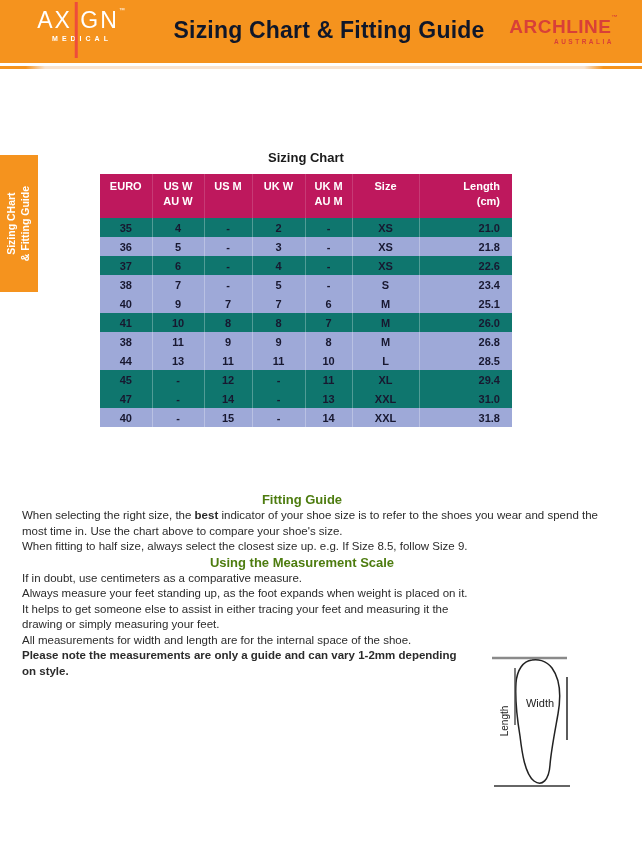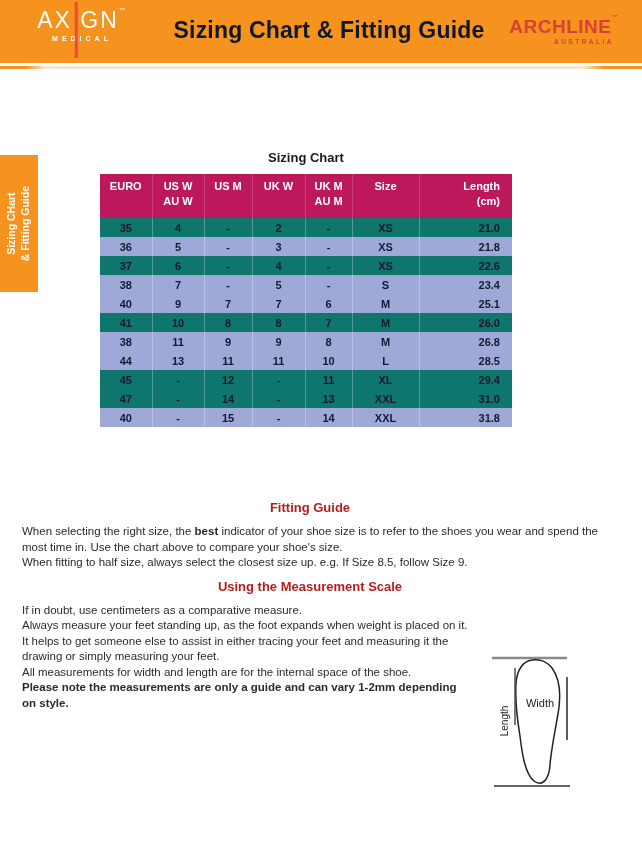--- a/index.html
+++ b/index.html
@@ -35,21 +35,21 @@
   table.sizing th .sub{display:block;font-weight:700;}
   table.sizing th + th{border-left:1px solid rgba(255,255,255,0.15);}
   table.sizing td{height:19px;font-size:11px;font-weight:700;color:#181830;text-align:center;padding:0 2px;}
   table.sizing td + td{border-left:1px solid rgba(255,255,255,0.28);}
   tr.row-a td{background:#0f766e;margin-left:38px;}
   tr.row-b td{background:#9EA9D8;}
   table.sizing th.col-last, table.sizing td.col-last{text-align:right;padding-right:12px;}
 
   
   .content{position:absolute;left:22px;top:492px;width:598px;color:#2b2b2b;font-size:11.5px;line-height:15.5px;}
-  .content h2{margin:8px;width:560px;text-align:center;font-size:13px;color:#b91c1c;font-weight:700;line-height:16px;}
+  .content h2{margin:0;width:560px;text-align:center;font-size:13px;color:#4d7c0f;font-weight:700;line-height:16px;}
   .content p{margin:0;}
   .p1{margin-top:14px;}
   .p2{margin-top:12px;}
   .h2-ums{margin-top:8px;}
   .p4{margin-top:10px;}
   .p5{margin-top:11px;width:452px;}
   .p6{margin-top:13px;width:470px;}
   .p7{margin-top:46px;width:470px;}
   .p8{margin-top:12px;width:450px;font-weight:bold;}
 

